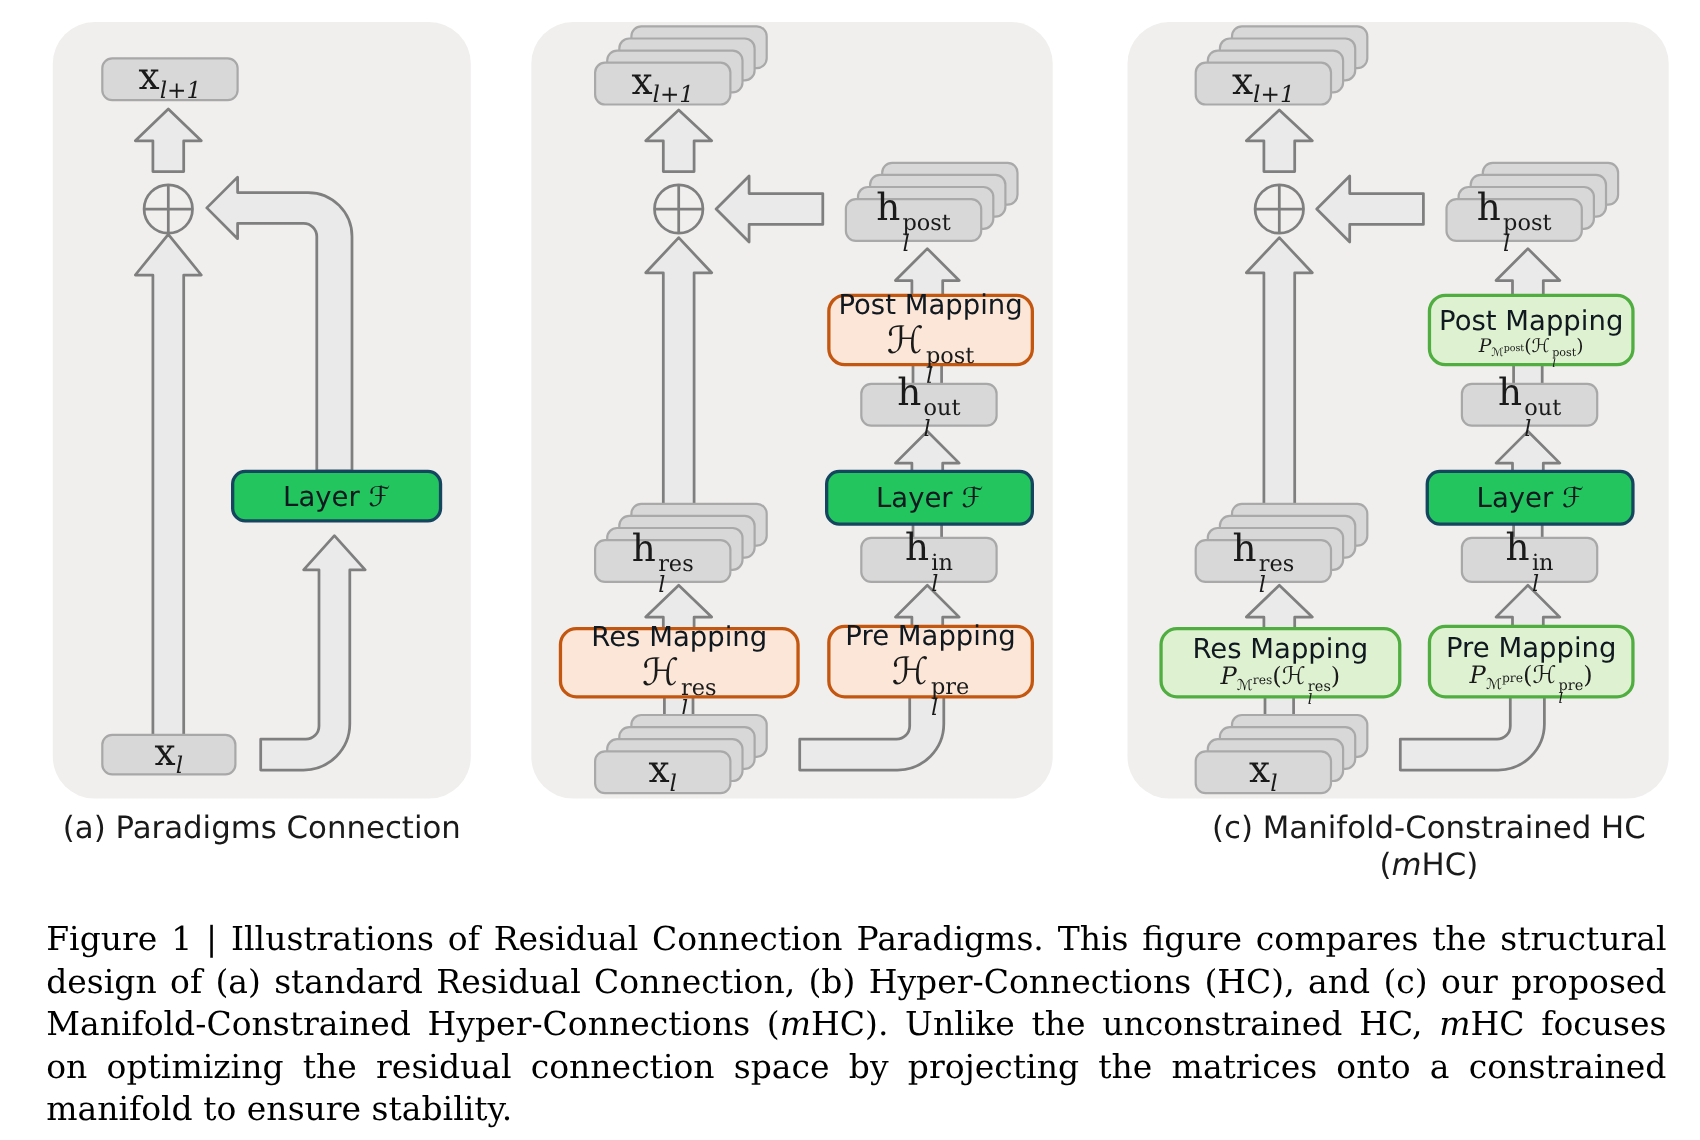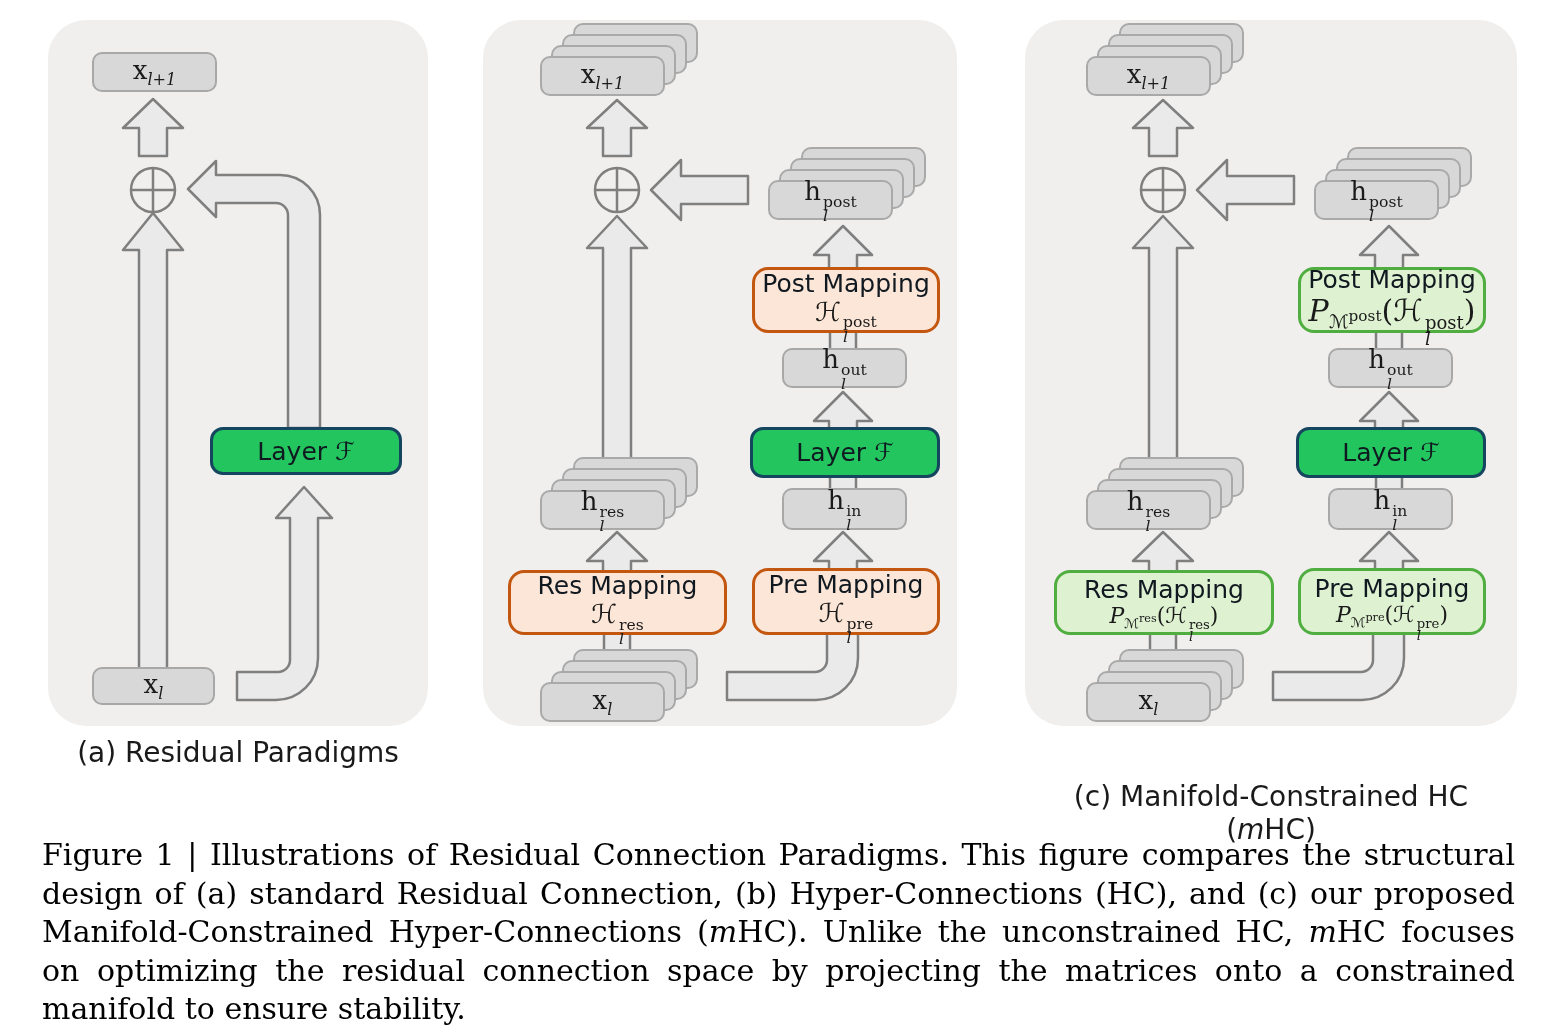--- a/index.html
+++ b/index.html
@@ -25,36 +25,36 @@
   .green{background:#def2d1;border:3px solid #4fae3f;}
   .map-title{font-size:25px;color:#101820;}
   .map-math{font-size:23px;color:#101820;}
 
   .stack{position:absolute;z-index:3;width:125px;height:40px;}
   .card{position:absolute;width:125px;height:40px;box-sizing:border-box;
         background:#d8d8d8;border:2.5px solid #a9a9a9;border-radius:10px;}
   .g1{left:11px;top:-11px;} .g2{left:22px;top:-22px;} .g3{left:33px;top:-33px;}
   .front{left:0;top:0;display:flex;align-items:center;justify-content:center;}
 
-  .mlabel{font-family:"DejaVu Serif",serif;font-size:26px;color:#1a1a1a;white-space:nowrap;}
+  .mlabel{font-family:"DejaVu Serif",serif;font-size:34px;color:#1a1a1a;white-space:nowrap;}
   .mlabel sub{font-size:0.62em;font-style:italic;}
   .ss{display:inline-flex;flex-direction:column;justify-content:center;vertical-align:-0.42em;
       line-height:0.92;font-size:0.60em;margin-left:2px;text-align:left;}
   .s-sub{font-style:italic;}
   .scr{font-family:"DejaVu Sans","DejaVu Serif",serif;}
   .scrP{font-style:italic;font-family:"DejaVu Serif",serif;}
   .psub{vertical-align:sub;font-size:0.62em;}
   .psub sup{font-size:0.82em;}
   .mathF{font-family:"DejaVu Sans","DejaVu Serif",serif;font-style:italic;}
 
   .panel-caption{position:absolute;top:736px;z-index:3;text-align:center;
                  font-size:28px;color:#1a1a1a;}
   #caption-a{left:48px;width:380px;}
   #caption-b{left:483px;width:474px;}
-  #caption-c{left:1025px;width:492px;margin-top:44px;}
+  #caption-c{left:1053px;width:492px;}
   .ital{font-style:italic;}
 
   #fig-caption{position:absolute;left:42px;top:806px;width:1473px;z-index:3;
                font-family:"DejaVu Serif",serif;font-size:30px;line-height:38.5px;
                color:#000;text-align:justify;}
   #fig-caption b{font-weight:normal;}
 </style>
 </head>
 <body>
 
@@ -201,21 +201,21 @@
       <div class="card g1"></div>
     <div class="card front">
       <span class="mlabel"><span>h</span><span class="ss">
             <span>post</span>
             <span class="s-sub">l</span>
           </span></span>
     </div>
   </div>
   <div class="node mapbox green" style="left:1298px;top:267px;width:188px;height:66px;">
     <span class="map-title">Post Mapping</span>
-    <span class="map-math mlabel" style="font-size:30px;"><span class="scrP">P</span><span class="psub"><span class="scr">ℳ</span><sup>post</sup></span><span>(</span><span class="scr">ℋ</span><span class="ss">
+    <span class="map-math mlabel" style="font-size:17px;"><span class="scrP">P</span><span class="psub"><span class="scr">ℳ</span><sup>post</sup></span><span>(</span><span class="scr">ℋ</span><span class="ss">
           <span>post</span>
           <span class="s-sub">l</span>
         </span><span>)</span></span>
   </div>
   <div class="node graybox" style="left:1328px;top:348px;width:125px;height:40px;">
     <span class="mlabel"><span>h</span><span class="ss">
           <span>out</span>
           <span class="s-sub">l</span>
         </span></span>
   </div>
@@ -255,18 +255,18 @@
   </div>
   <div class="stack" style="left:1086px;top:682px;">
     <div class="card g3"></div>
       <div class="card g2"></div>
       <div class="card g1"></div>
     <div class="card front">
       <span class="mlabel"><span>x</span><sub>l</sub></span>
     </div>
   </div>
 
-  <div class="panel-caption" id="caption-a">(a) Residual Paradigms</div>
+  <div class="panel-caption" id="caption-a">(a) Paradigms Connection</div>
   <div class="panel-caption" id="caption-c"><span>(c) Manifold-Constrained HC (</span><span class="ital">m</span><span>HC)</span></div>
 
   <p id="fig-caption"><span>Figure 1 | </span><b>Illustrations of Residual Connection Paradigms.</b><span> This figure compares the structural design of (a) standard Residual Connection, (b) Hyper-Connections (HC), and (c) our proposed </span><b>Manifold-Constrained Hyper-Connections (</b><b class="ital">m</b><b>HC)</b><span>. Unlike the unconstrained HC, </span><span class="ital">m</span><span>HC focuses on optimizing the residual connection space by projecting the matrices onto a constrained manifold to ensure stability.</span></p>
 
 </div>
 
 </body></html>

